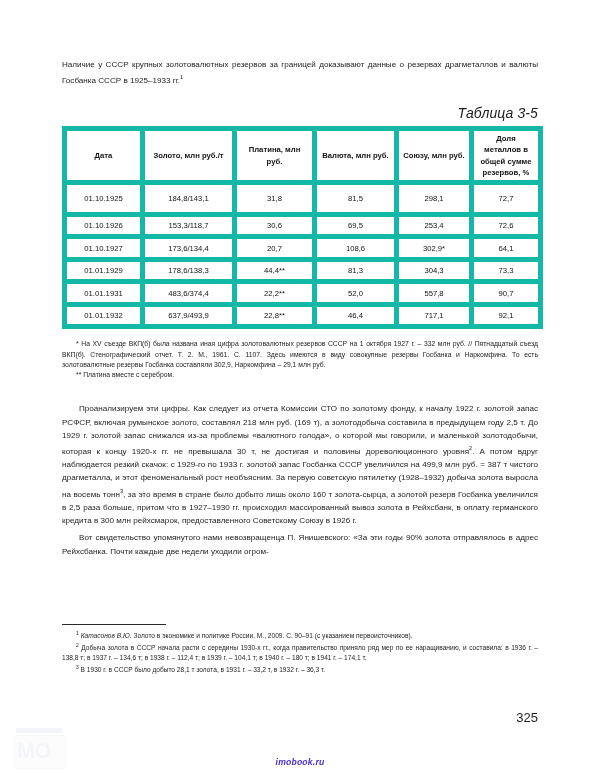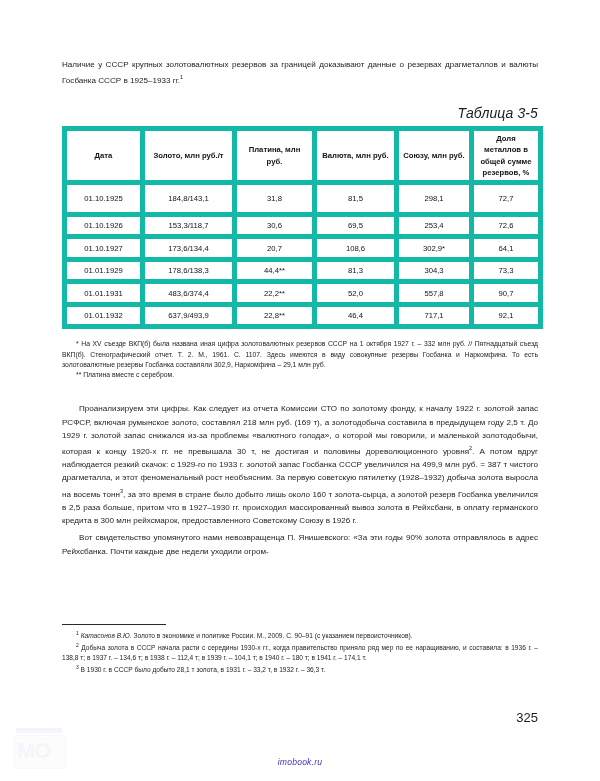--- a/index.html
+++ b/index.html
@@ -151,21 +151,21 @@
 
   
   .brand {
     position: absolute;
     left: 0;
     top: 757px;
     width: 600px;
     text-align: center;
     font-size: 8.6px;
     font-style: italic;
-    font-weight: normal;
+    font-weight: bold;
     color: #4b2ecb;
     letter-spacing: .2px;
   }
 
   .wm-logo {
     position: absolute;
     left: 14px;
     top: 728px;
     width: 52px;
     height: 46px;

